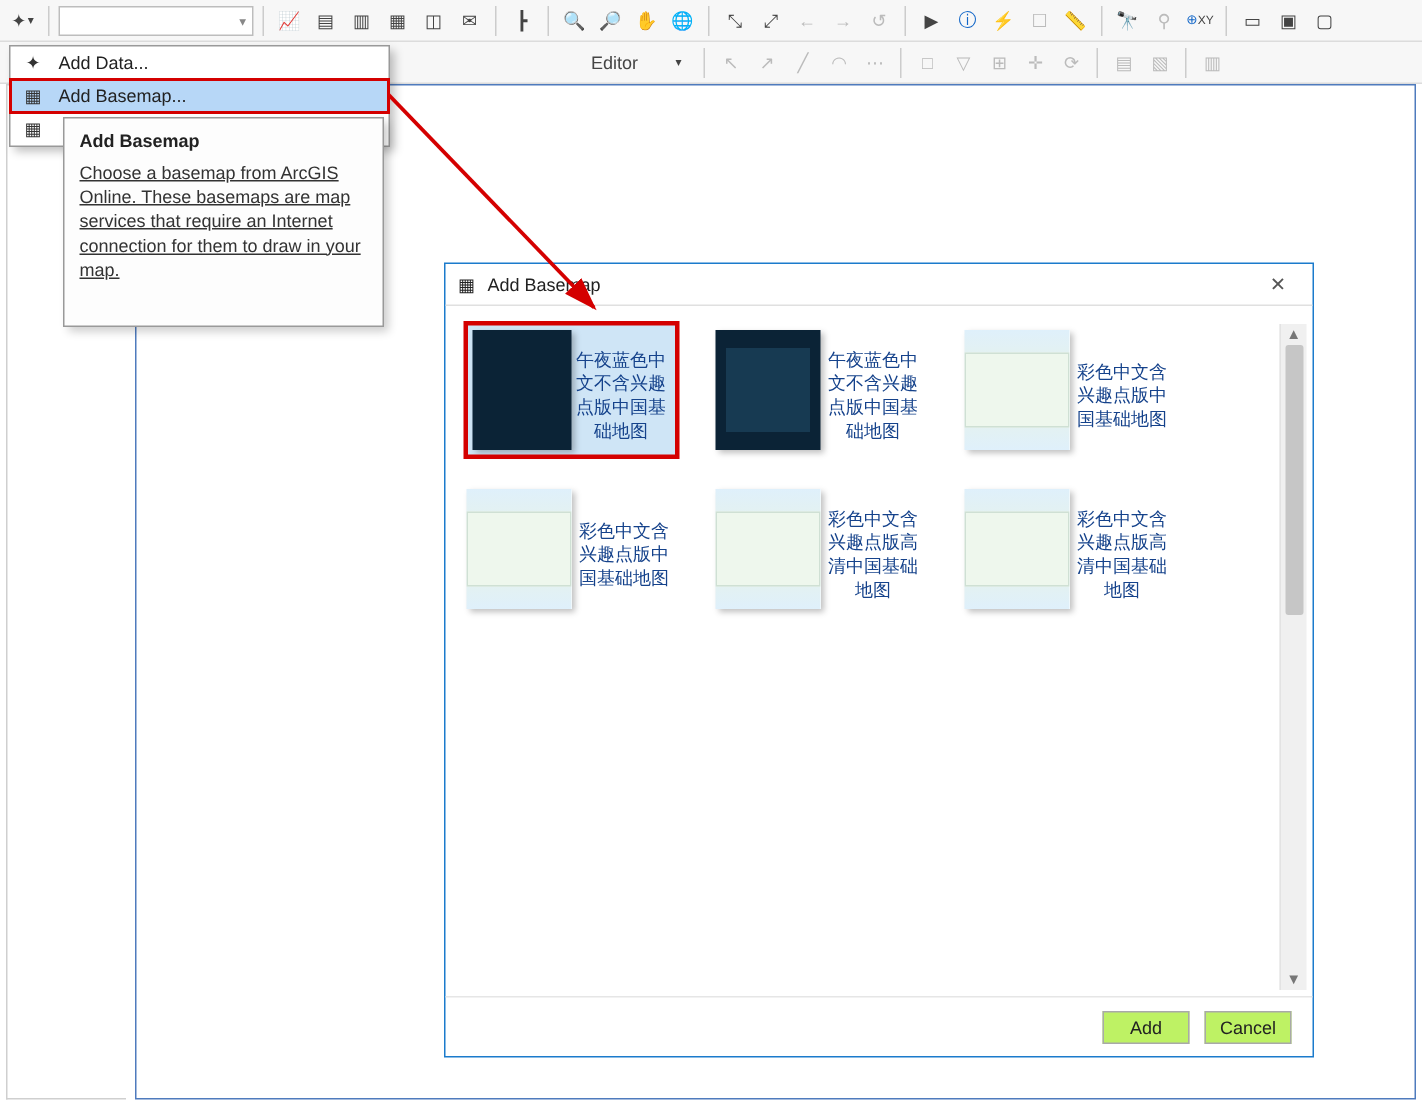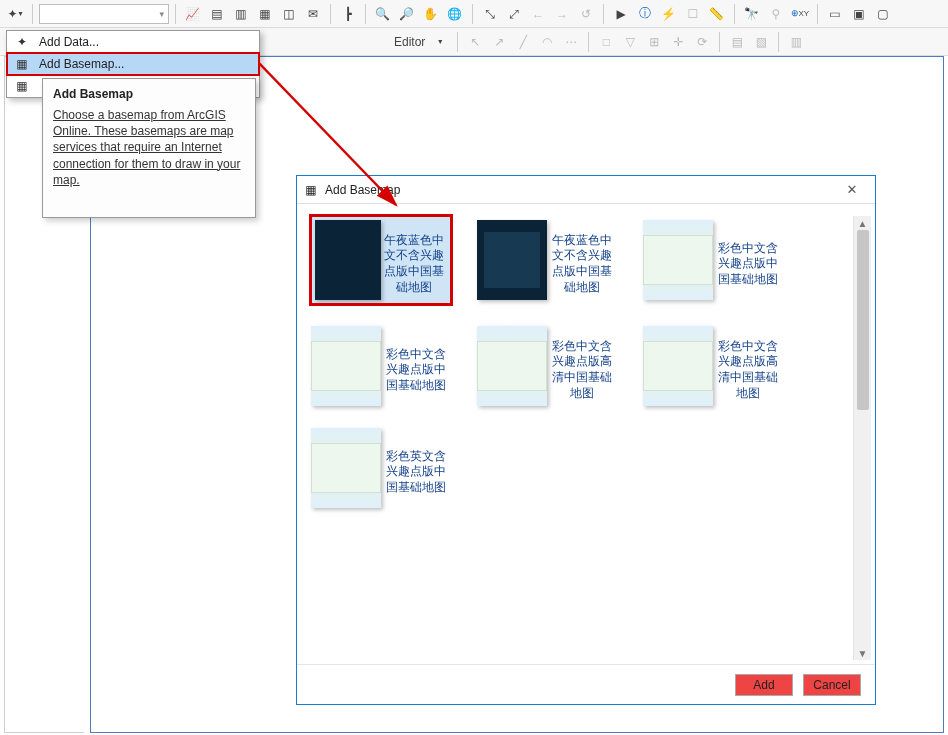--- a/index.html
+++ b/index.html
@@ -48,21 +48,21 @@
     border: 1px solid #bdbdbd;
     background:#fff;
     display:flex;
     align-items:center;
     justify-content:flex-end;
     padding-right:4px;
     color:#888;
   }
   .editor-label {
     margin-left: 14px;
-    margin-right: 2px;
+    margin-right: 14px;
     color:#444;
   }
   
   .app-border {
     position:absolute;
     top:56px;
     left:90px;
     right:4px;
     bottom:2px;
     border:1px solid #4f7bbd;
@@ -267,21 +267,21 @@
     display:flex;
     align-items:center;
     justify-content:flex-end;
     gap:10px;
     padding-right:14px;
     border-top:1px solid #e6e6e6;
   }
   .btn {
     min-width:58px;
     height:22px;
-    background:#ef4444;
+    background:#bef264;
     border:1px solid #a9a9a9;
     display:inline-flex;
     align-items:center;
     justify-content:center;
     padding:0 8px;
   }
 </style>
 </head>
 <body>
 
@@ -426,26 +426,20 @@
         <div class="cap">彩色中文含兴趣点版高清中国基础地图</div>
       </div>
 
       <div class="card">
         <div class="thumb color-map">
             <div class="mini"></div>
           </div>
         <div class="cap">彩色中文含兴趣点版高清中国基础地图</div>
       </div>
 
-      <div class="card">
-        <div class="thumb color-map">
-            <div class="mini"></div>
-          </div>
-        <div class="cap">彩色英文含兴趣点版中国基础地图</div>
-      </div>
 
     </div>
 
     <div class="scrollbar">
       <div class="scroll-arrow up">▲</div>
       <div class="scroll-thumb"></div>
       <div class="scroll-arrow down">▼</div>
     </div>
   </div>
 

